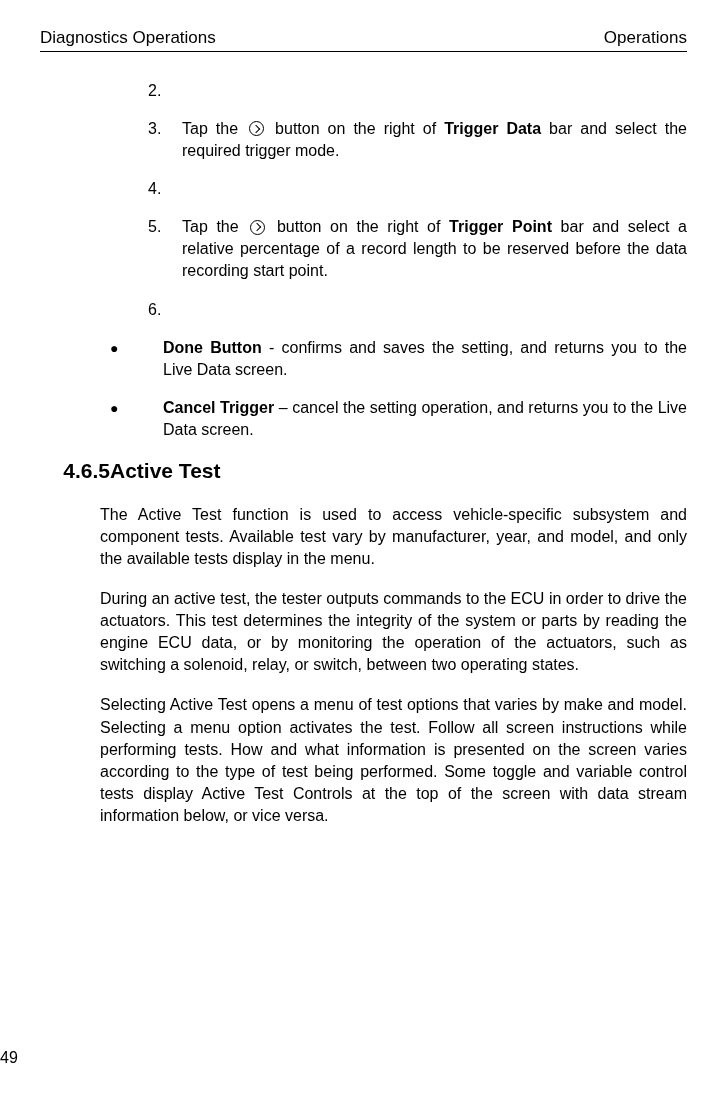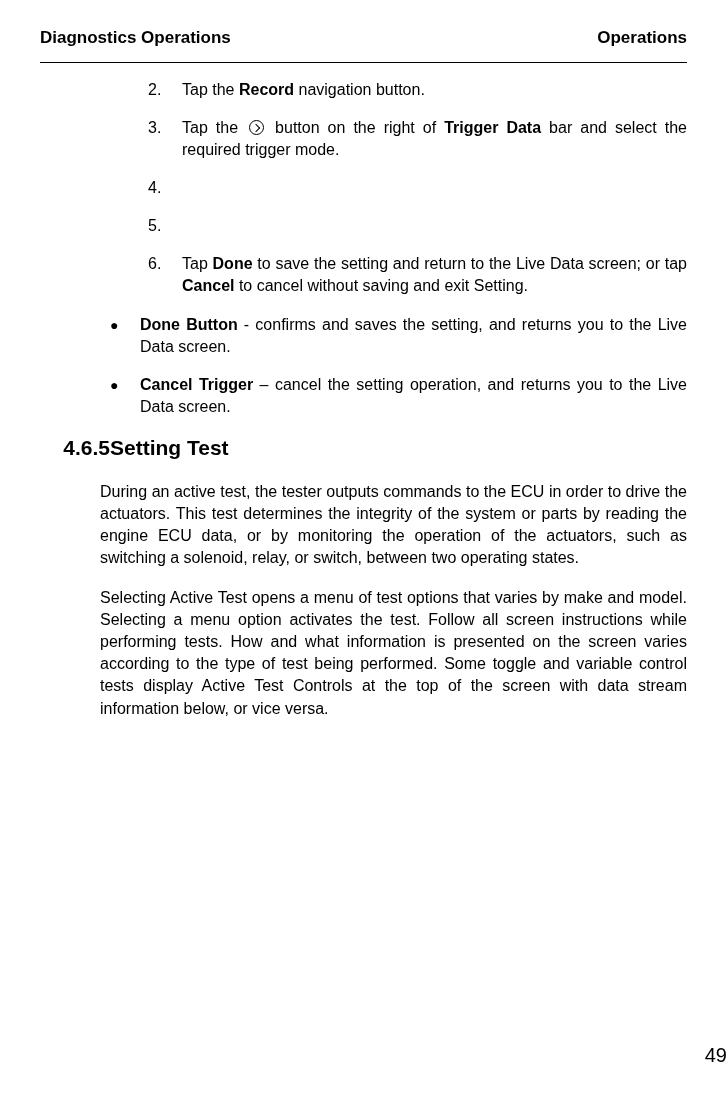--- a/index.html
+++ b/index.html
@@ -14,24 +14,24 @@
       font-family: Arial, Helvetica, sans-serif;
       color: #000;
       position: relative;
       padding: 28px 40px 0 40px;
     }
     .header {
       display: flex;
       justify-content: space-between;
       align-items: baseline;
       font-size: 17px;
-      font-weight: bold;
+      font-weight: normal;
       border-bottom: 1.5px solid #000;
-      padding-bottom: 14px;
-      margin-bottom: 16px;
+      padding-bottom: 3px;
+      margin-bottom: 28px;
     }
     .content {
       padding-left: 60px;
       padding-right: 0px;
       font-size: 16px;
       line-height: 1.38;
     }
     .ol-item {
       display: flex;
       margin-bottom: 16px;
@@ -50,20 +50,21 @@
       padding-left: 10px;
       text-align: justify;
     }
     .bullet-dot {
       min-width: 30px;
       font-size: 14px;
       line-height: 1.6;
     }
     .bullet-body {
       flex: 1;
+      margin-left: 23px;
     }
     .section-head {
       display: flex;
       font-size: 21px;
       font-weight: bold;
       margin-top: 14px;
       margin-bottom: 18px;
       margin-left: -60px;
       text-align: right;
     }
@@ -97,80 +98,78 @@
       border-bottom: 1.5px solid #000;
       transform: rotate(-45deg);
       top: 3.5px;
       left: 2.5px;
     }
     .page-num {
       position: absolute;
       bottom: 38px;
       left: 0;
       width: 100%;
-      text-align: right;
-      font-size: 20px;
+      text-align: left;
+      font-size: 16px;
     }
   </style>
 </head>
 <body>
 
 <div class="header">
   <span>Diagnostics Operations</span>
   <span>Operations</span>
 </div>
 
 <div class="content">
 
   <div class="ol-item">
     <div class="ol-num">2.</div>
-    <div class="ol-body">
-      <span>Tap the </span><span class="bold">Record</span><span> navigation button.</span>
-    </div>
   </div>
 
   <div class="ol-item">
     <div class="ol-num">3.</div>
     <div class="ol-body">
       <span>Tap the </span><span class="icon-circ"></span><span> button on the right of </span><span class="bold">Trigger Data</span><span> bar and select the required trigger mode.</span>
     </div>
   </div>
 
   <div class="ol-item">
     <div class="ol-num">4.</div>
   </div>
 
   <div class="ol-item">
     <div class="ol-num">5.</div>
+    <div class="ol-body">
+      <span>Tap the </span><span class="icon-circ"></span><span> button on the right of </span><span class="bold">Trigger Point</span><span> bar and select a relative percentage of a record length to be reserved before the data recording start point.</span>
+    </div>
   </div>
 
   <div class="ol-item">
     <div class="ol-num">6.</div>
-    <div class="ol-body">
-      <span>Tap </span><span class="bold">Done</span><span> to save the setting and return to the Live Data screen; or tap </span><span class="bold">Cancel</span><span> to cancel without saving and exit Setting.</span>
-    </div>
   </div>
 
   <div class="bullet-item">
     <div class="bullet-dot">●</div>
     <div class="bullet-body">
       <span class="bold">Done Button</span><span> - confirms and saves the setting, and returns you to the Live Data screen.</span>
     </div>
   </div>
 
   <div class="bullet-item">
     <div class="bullet-dot">●</div>
     <div class="bullet-body">
       <span class="bold">Cancel Trigger</span><span> – cancel the setting operation, and returns you to the Live Data screen.</span>
     </div>
   </div>
 
   <div class="section-head">
     <span class="section-num">4.6.5</span>
-    <span>Setting Test</span>
+    <span>Active Test</span>
   </div>
 
+  <div class="para">The Active Test function is used to access vehicle-specific subsystem and component tests. Available test vary by manufacturer, year, and model, and only the available tests display in the menu.</div>
   <div class="para">During an active test, the tester outputs commands to the ECU in order to drive the actuators. This test determines the integrity of the system or parts by reading the engine ECU data, or by monitoring the operation of the actuators, such as switching a solenoid, relay, or switch, between two operating states.</div>
   <div class="para">Selecting Active Test opens a menu of test options that varies by make and model. Selecting a menu option activates the test. Follow all screen instructions while performing tests. How and what information is presented on the screen varies according to the type of test being performed. Some toggle and variable control tests display Active Test Controls at the top of the screen with data stream information below, or vice versa.</div>
 
 </div>
 
 <div class="page-num">49</div>
 
 </body></html>

